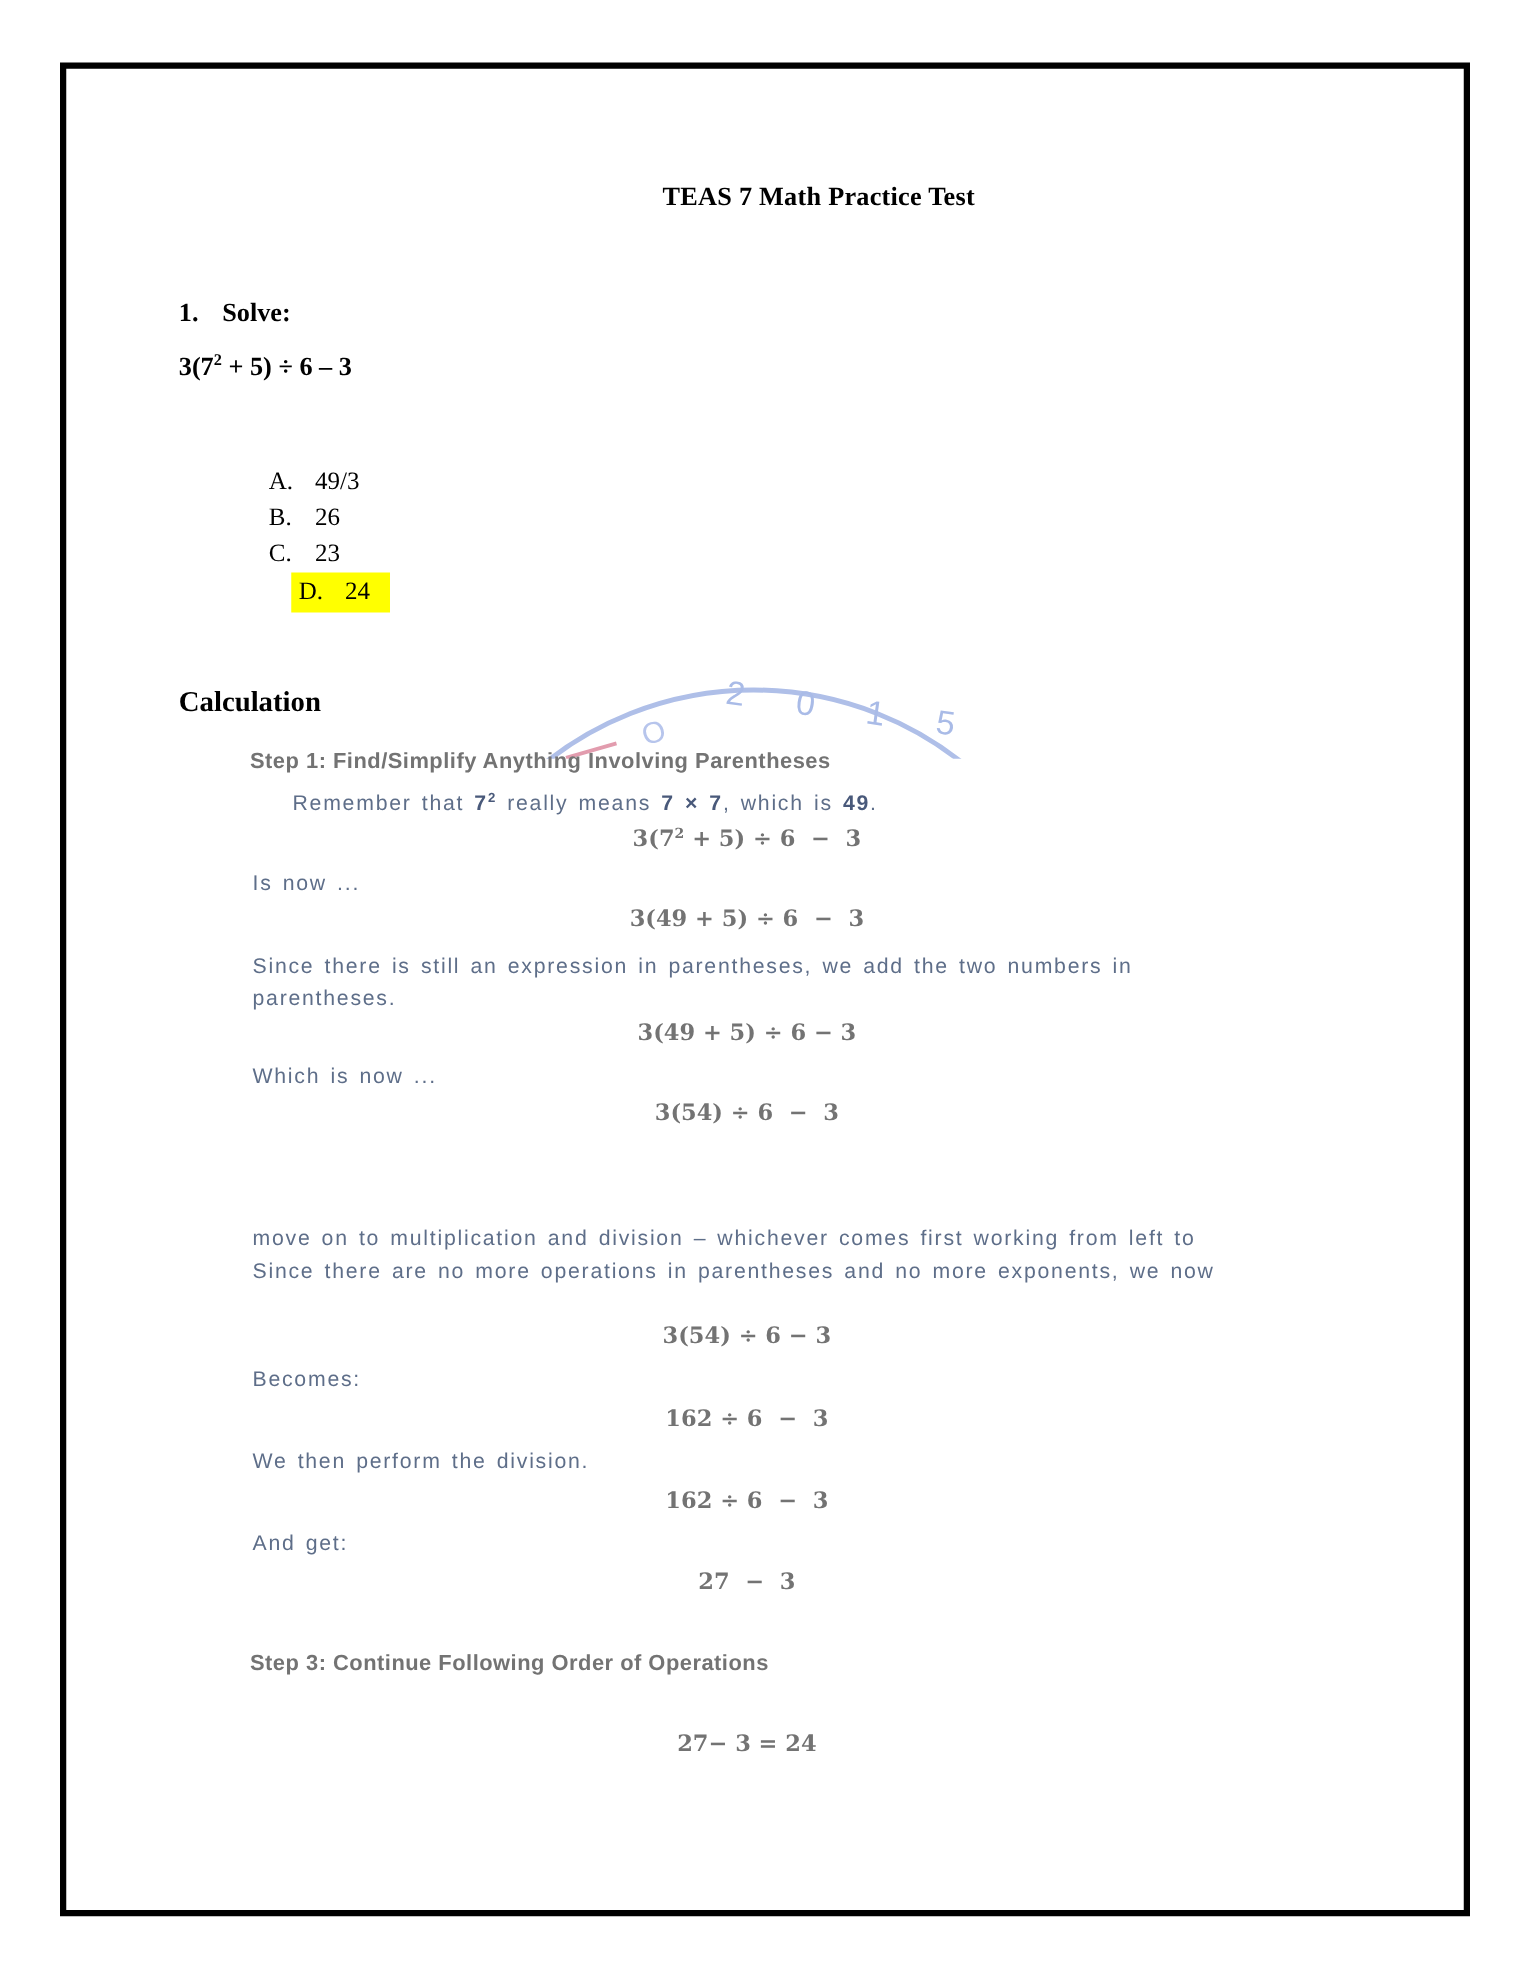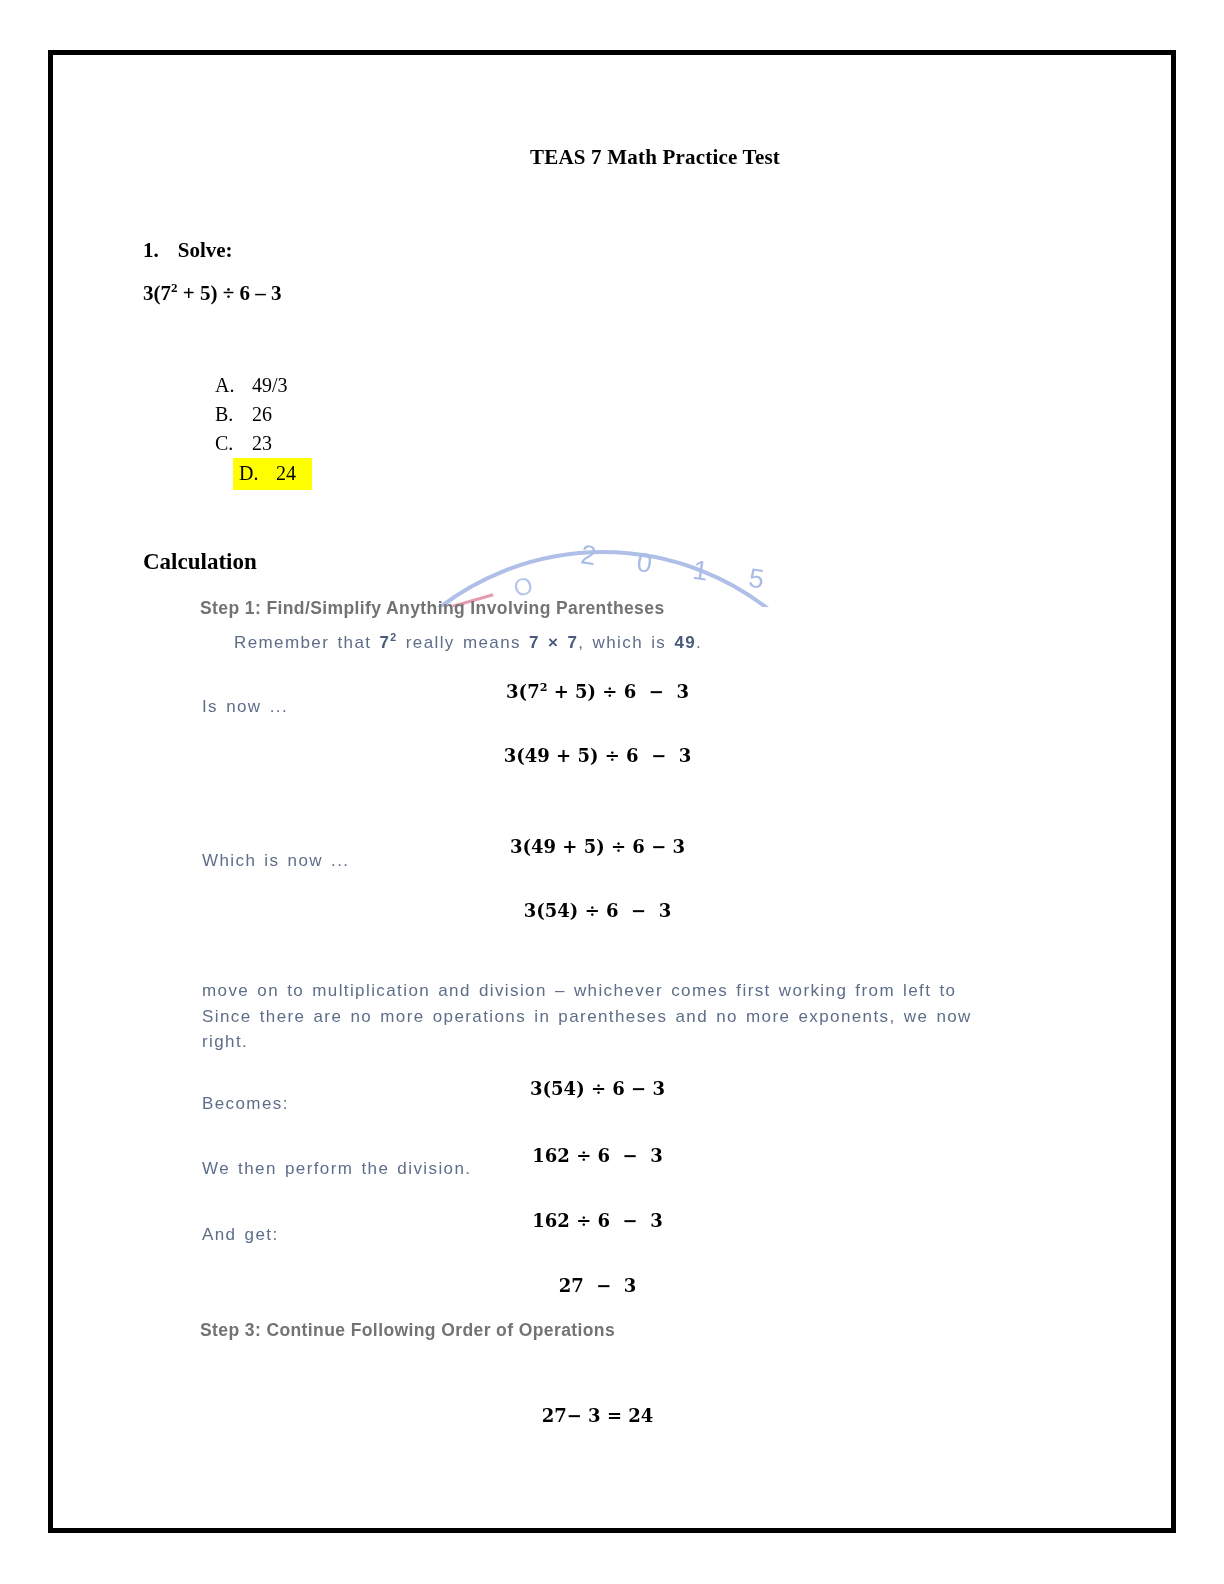--- a/index.html
+++ b/index.html
@@ -30,22 +30,22 @@
         font-size:27px;color:#a9bbe7;letter-spacing:17px;transform:rotate(8deg);white-space:pre;}
   .wm-o{position:absolute;left:86px;top:28px;font-family:"Liberation Sans",sans-serif;
         font-size:24px;color:#b7c5ec;transform:rotate(-16deg);}
   .wm-pink{position:absolute;left:24px;top:54px;width:42px;height:3px;background:#e29cae;
         transform:rotate(-16deg);}
   .step-h{font-family:"Liberation Sans",sans-serif;font-weight:bold;font-size:17.5px;
         color:#737373;letter-spacing:0.4px;white-space:pre;}
   .bodyline{font-family:"Liberation Sans",sans-serif;font-size:17px;color:#5e6e89;
         letter-spacing:1.4px;word-spacing:2px;white-space:pre;line-height:25.5px;}
   .bodyline b{color:#49597a;}
-  .mathline{font-family:"DejaVu Serif",serif;font-weight:bold;font-size:18px;color:#000000;
-        width:100%;text-align:center;white-space:pre;margin-top:20px;}
+  .mathline{font-family:"DejaVu Serif",serif;font-weight:bold;font-size:18px;color:#737373;
+        width:100%;text-align:center;white-space:pre;}
 </style>
 </head>
 <body>
 
 <div class="page">
   <div class="page-border"></div>
 
   <div class="doc-title">TEAS 7 Math Practice Test</div>
 
   <div class="q-line">
@@ -85,32 +85,35 @@
     <div class="abs step-h" style="left:0;top:53px;">Step 1: Find/Simplify Anything Involving Parentheses</div>
 
     <div class="abs bodyline" style="left:2px;top:85px;margin-left:32px;"><span>Remember that </span><b><span>7</span><sup class="m-sup">2</sup></b><span> really means </span><b>7 × 7</b><span>, which is </span><b>49</b><span>.</span></div>
 
     <div class="abs mathline" style="left:0;top:116px;"><span>3(7</span><sup class="m-sup">2</sup><span> + 5) ÷ 6  −  3</span></div>
 
     <div class="abs bodyline" style="left:2px;top:149px;">Is now ...</div>
 
     <div class="abs mathline" style="left:0;top:180px;">3(49 + 5) ÷ 6  −  3</div>
 
+    <div class="abs" style="left:2px;top:215px;">
+      <div class="bodyline">Since there is still an expression in parentheses, we add the two numbers in</div>
+      <div class="bodyline">parentheses.</div>
+    </div>
 
     <div class="abs mathline" style="left:0;top:271px;">3(49 + 5) ÷ 6 − 3</div>
 
     <div class="abs bodyline" style="left:2px;top:303px;">Which is now ...</div>
 
     <div class="abs mathline" style="left:0;top:335px;">3(54) ÷ 6  −  3</div>
 
 
     <div class="abs" style="left:2px;top:433px;">
       <div class="bodyline">move on to multiplication and division – whichever comes first working from left to</div>
       <div class="bodyline">Since there are no more operations in parentheses and no more exponents, we now</div>
-      <div class="bodyline">right.</div>
     </div>
 
     <div class="abs mathline" style="left:0;top:513px;">3(54) ÷ 6 − 3</div>
 
     <div class="abs bodyline" style="left:2px;top:546px;">Becomes:</div>
 
     <div class="abs mathline" style="left:0;top:580px;">162 ÷ 6  −  3</div>
 
     <div class="abs bodyline" style="left:2px;top:611px;">We then perform the division.</div>
 

